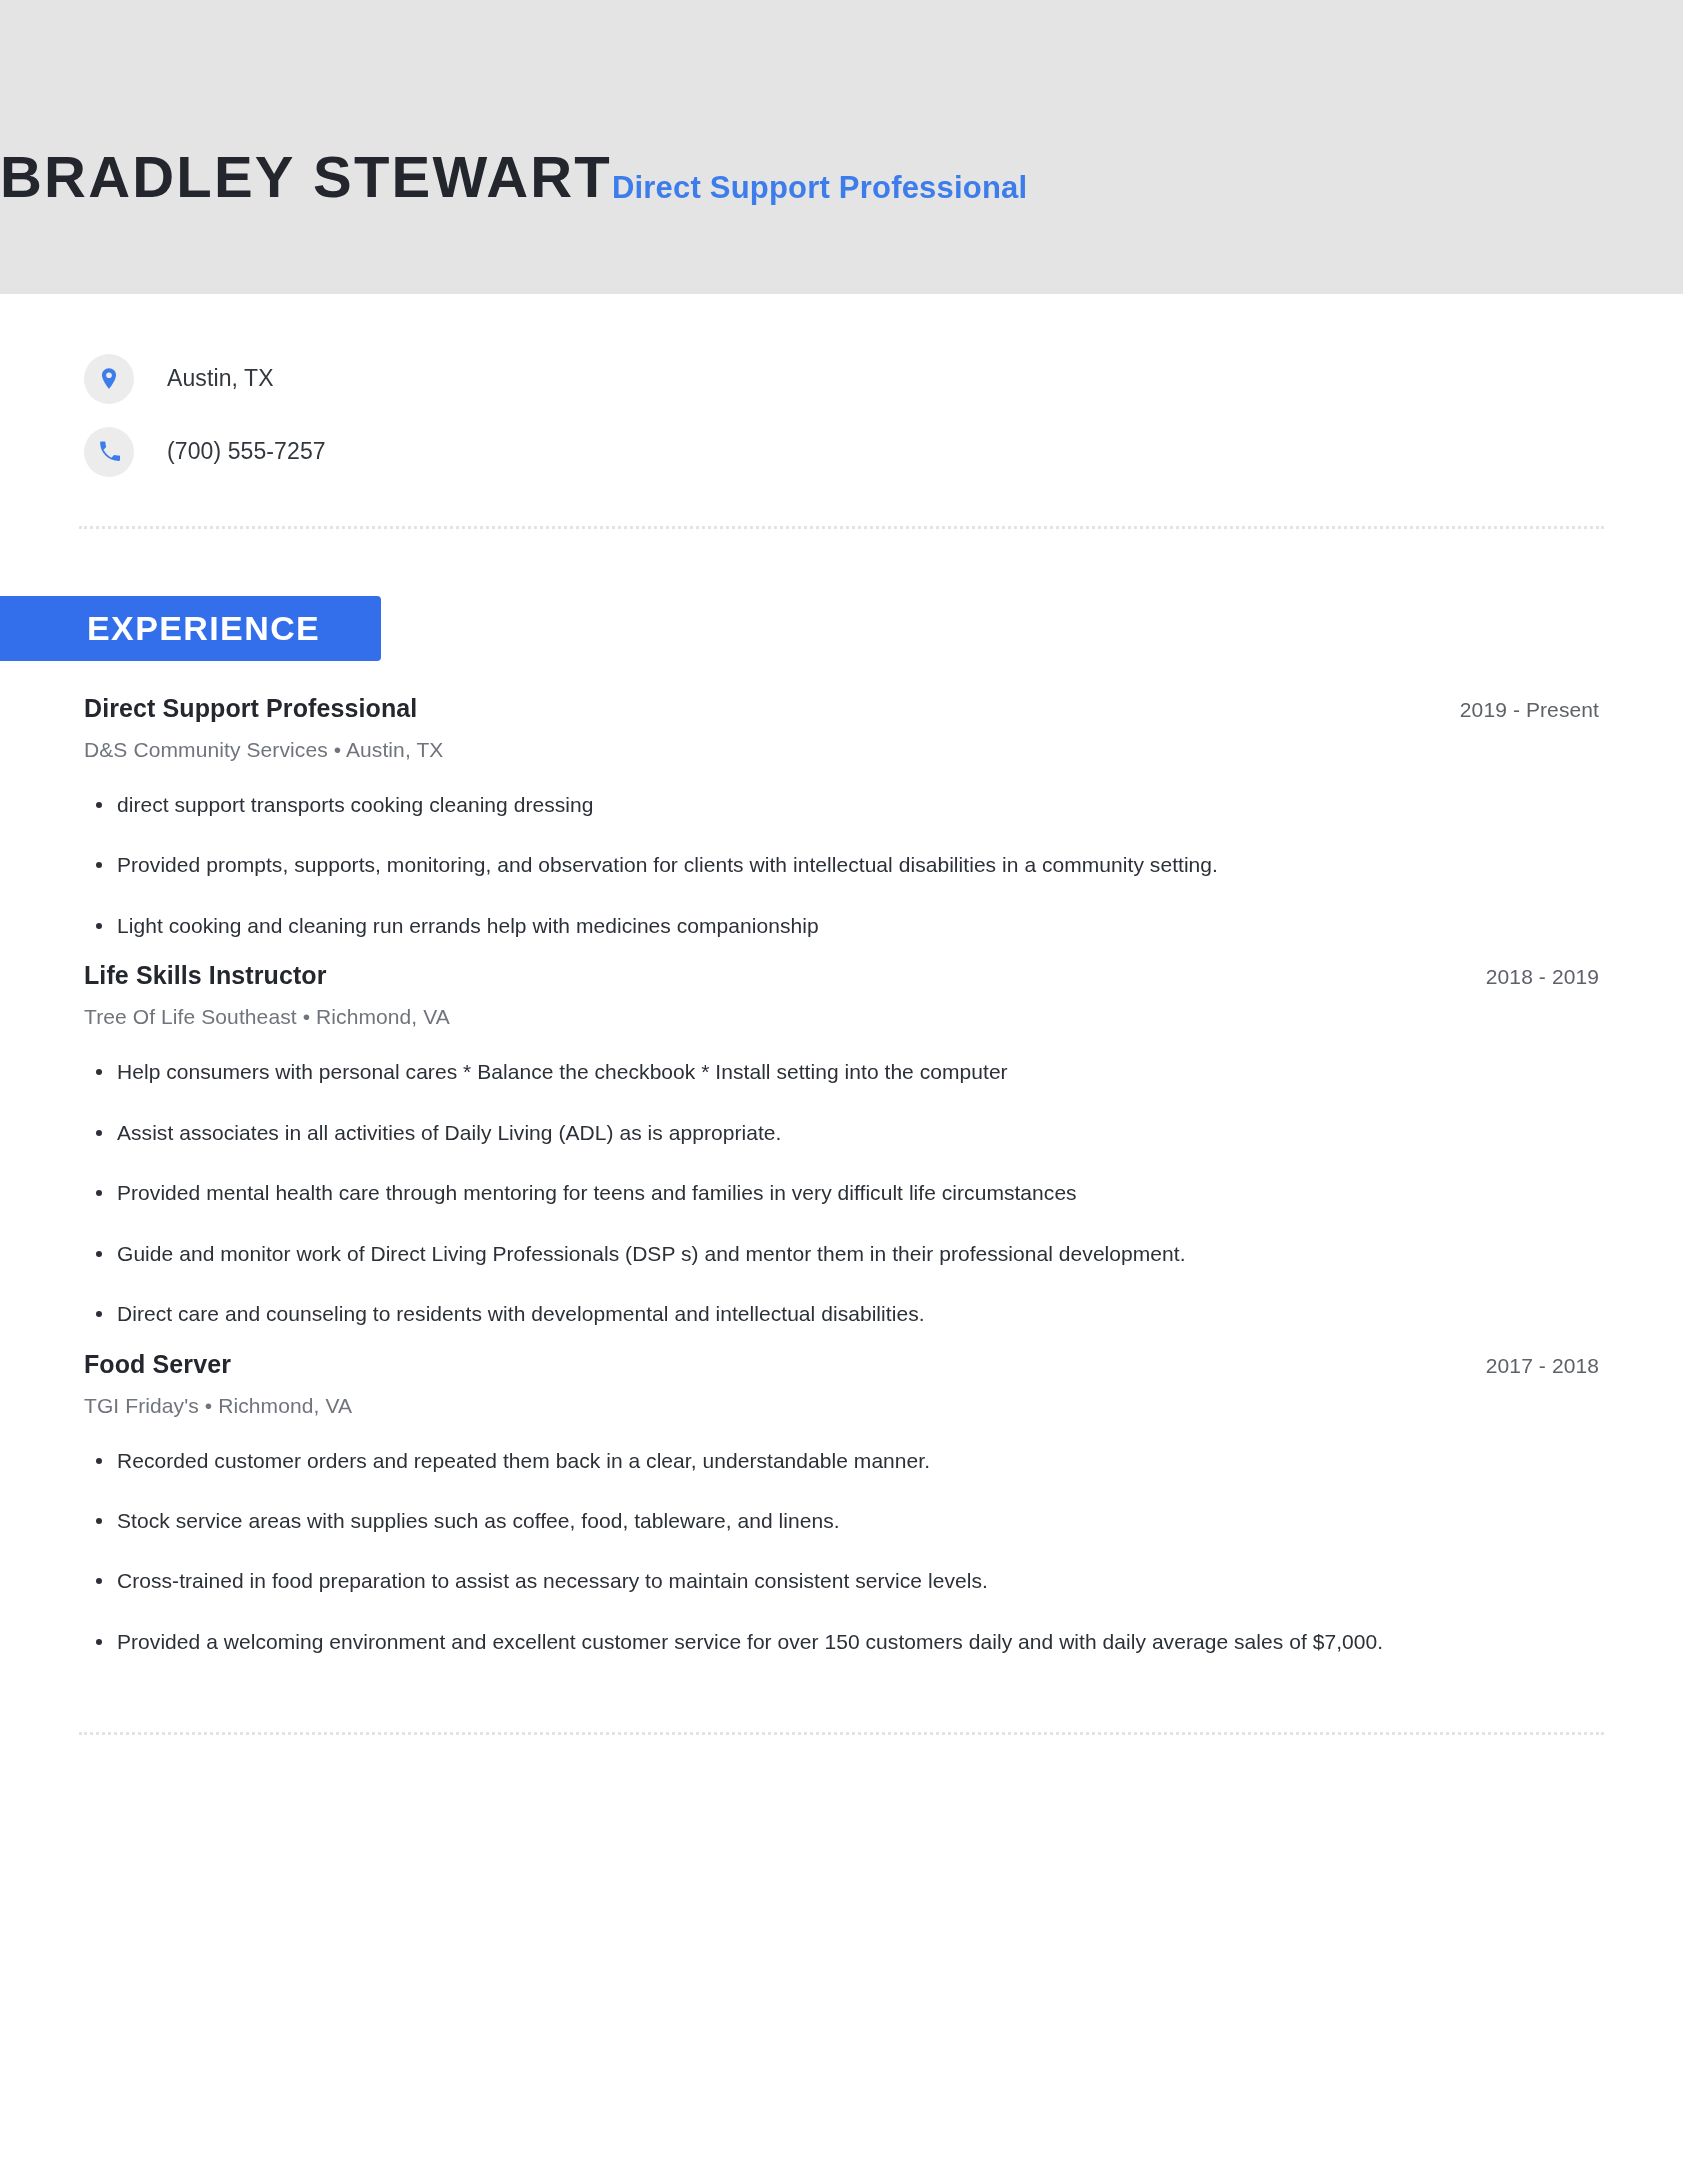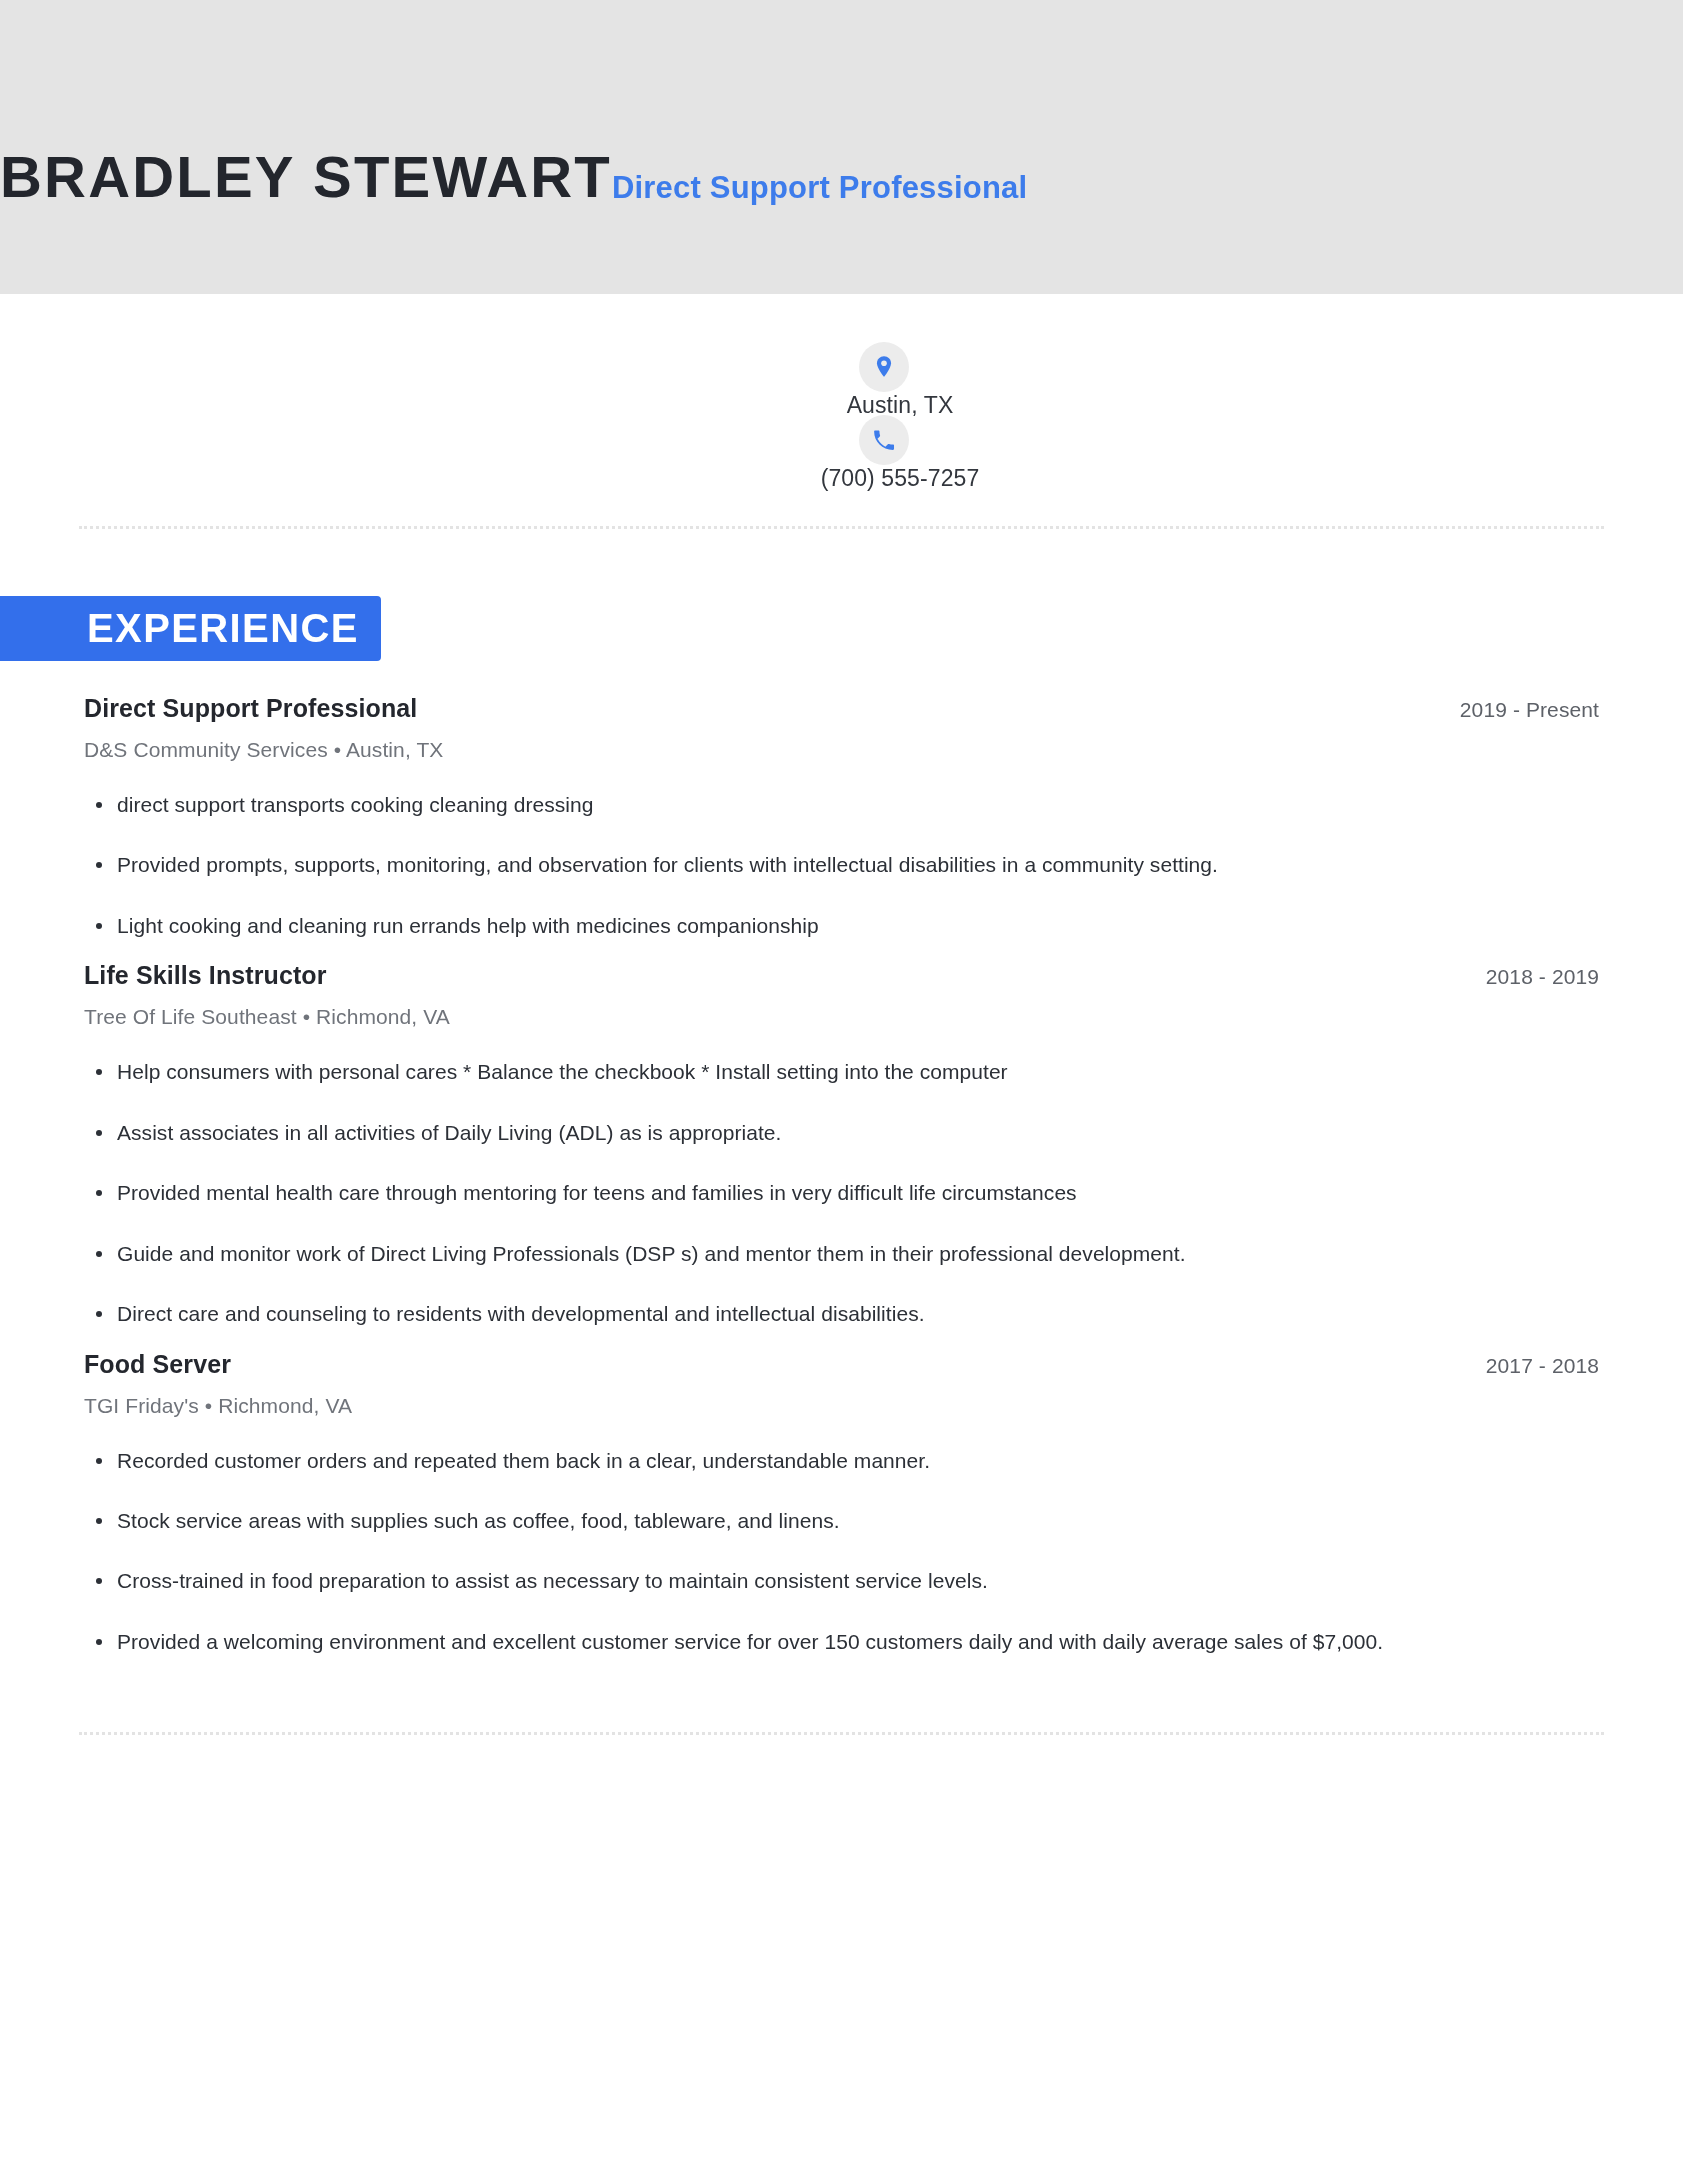--- a/index.html
+++ b/index.html
@@ -53,21 +53,20 @@
   }
 
   
   .contact-block {
     padding: 48px 0 0 84px;
   }
   .contact-row {
     display: flex;
     align-items: center;
     height: 73px;
-    flex-direction: column;
   }
   .contact-icon-circle {
     width: 50px;
     height: 50px;
     border-radius: 50%;
     background: #ececec;
     display: flex;
     align-items: center;
     justify-content: center;
     flex: none;
@@ -97,21 +96,21 @@
     height: 65px;
     border-top-right-radius: 4px;
     border-bottom-right-radius: 4px;
     display: flex;
     align-items: center;
     padding-left: 87px;
     box-sizing: border-box;
   }
   .section-banner-label {
     color: #ffffff;
-    font-size: 40px;
+    font-size: 34px;
     font-weight: 600;
     letter-spacing: 1.4px;
     text-transform: uppercase;
   }
 
   
   .jobs {
     padding: 0 84px 0 84px;
     margin-top: 33px;
   }

